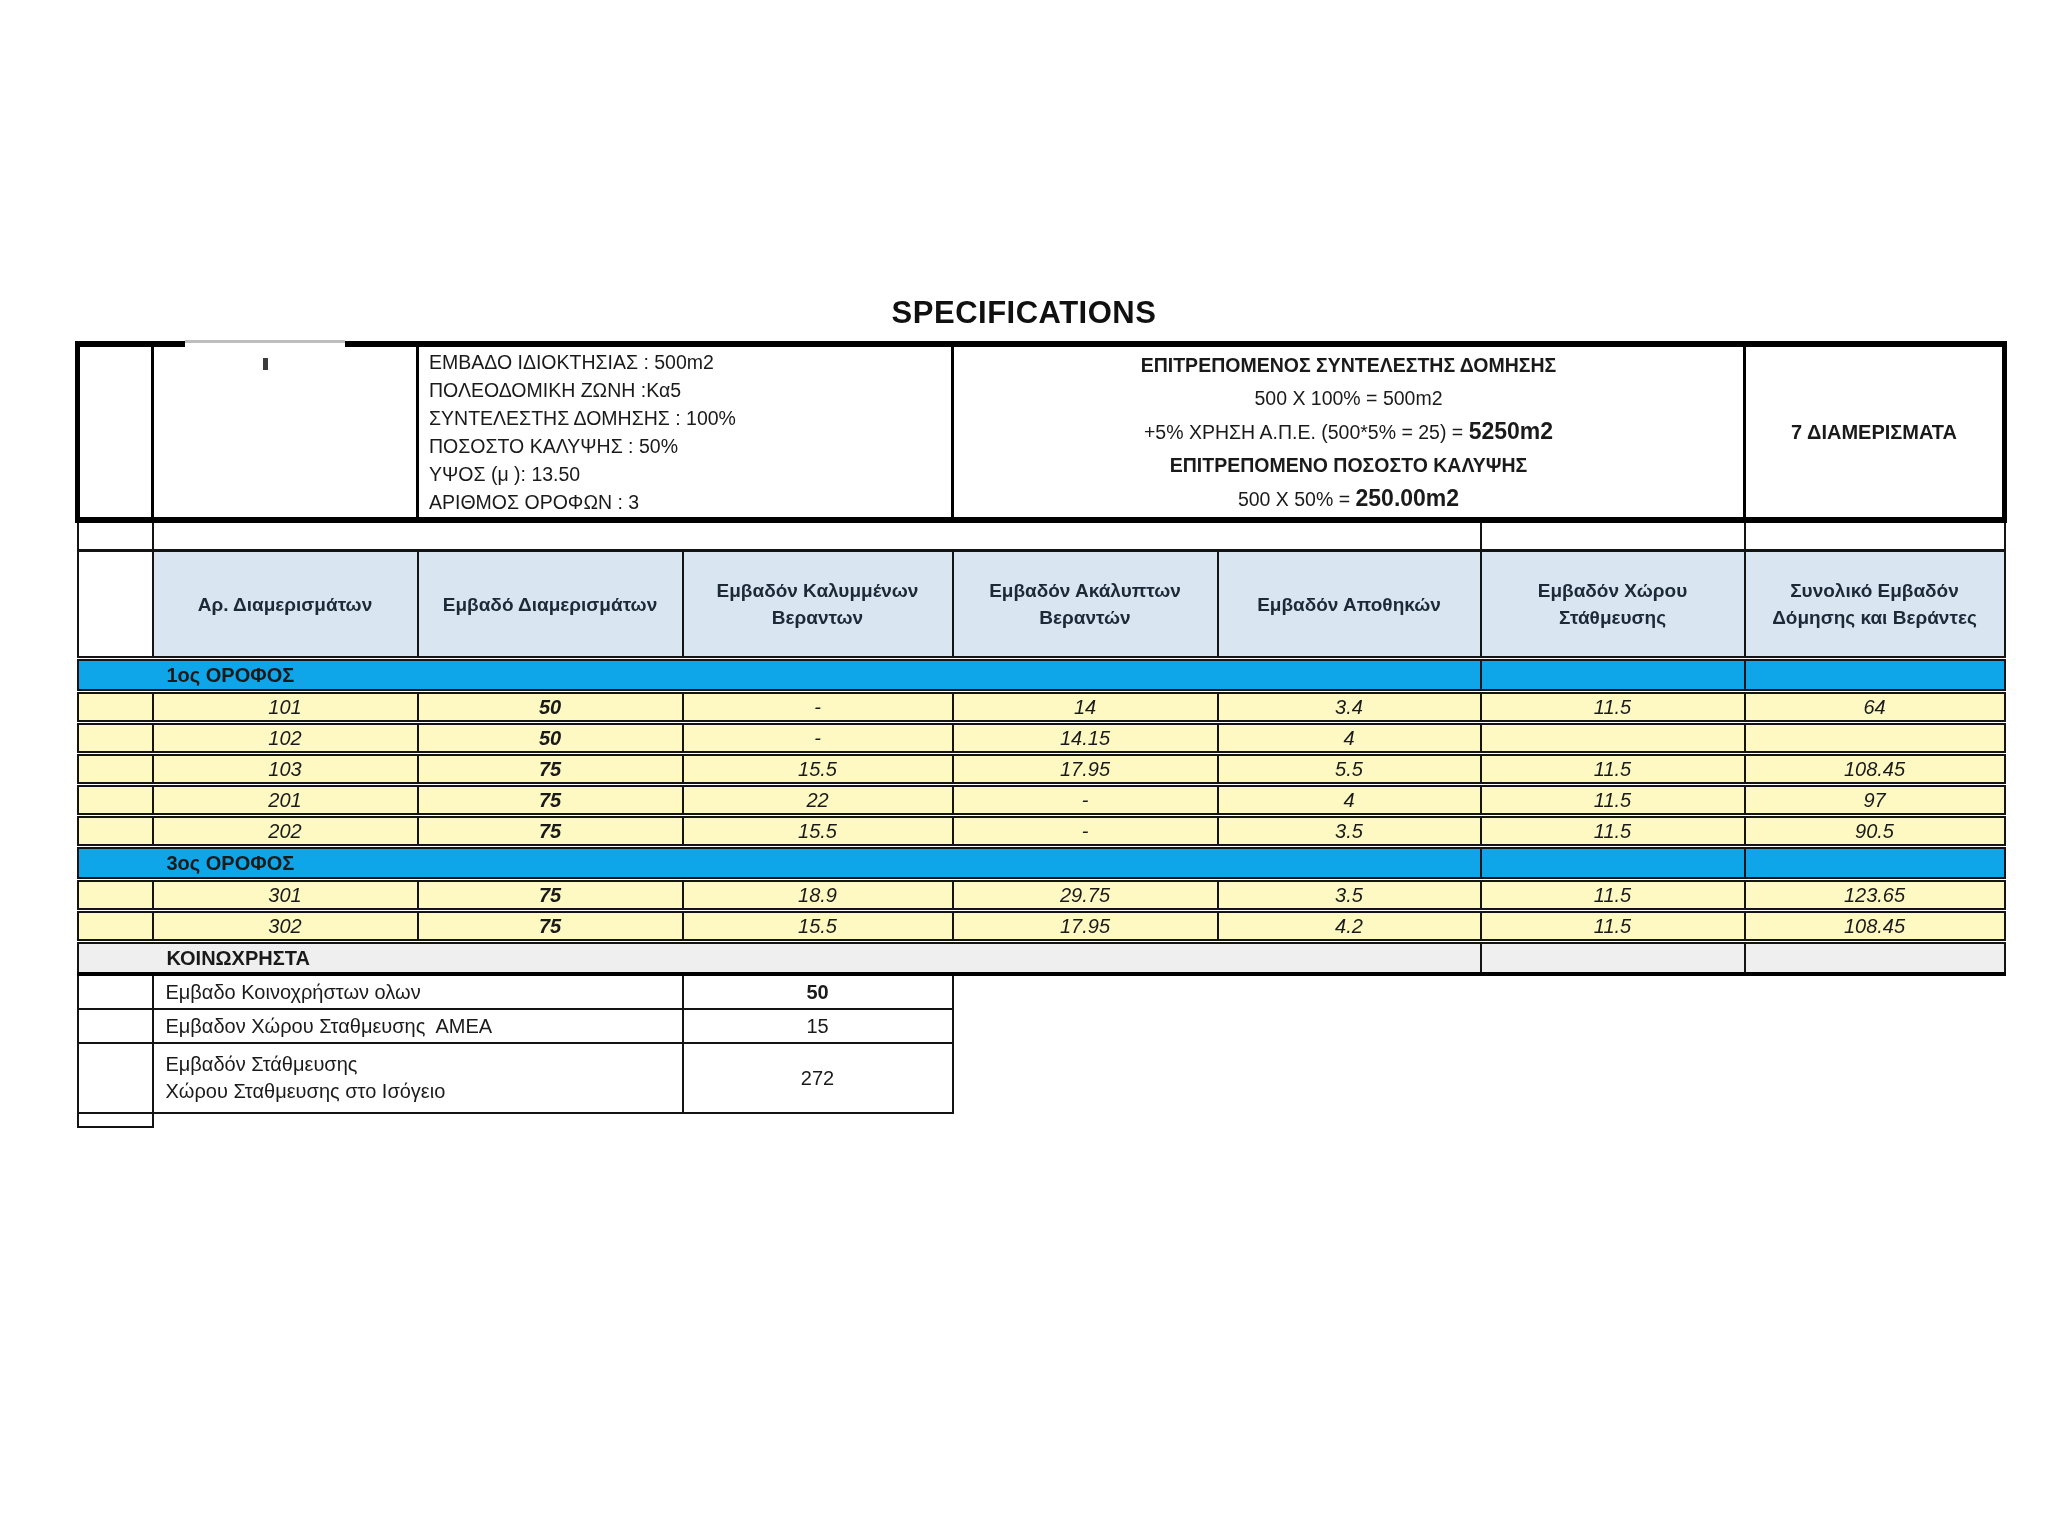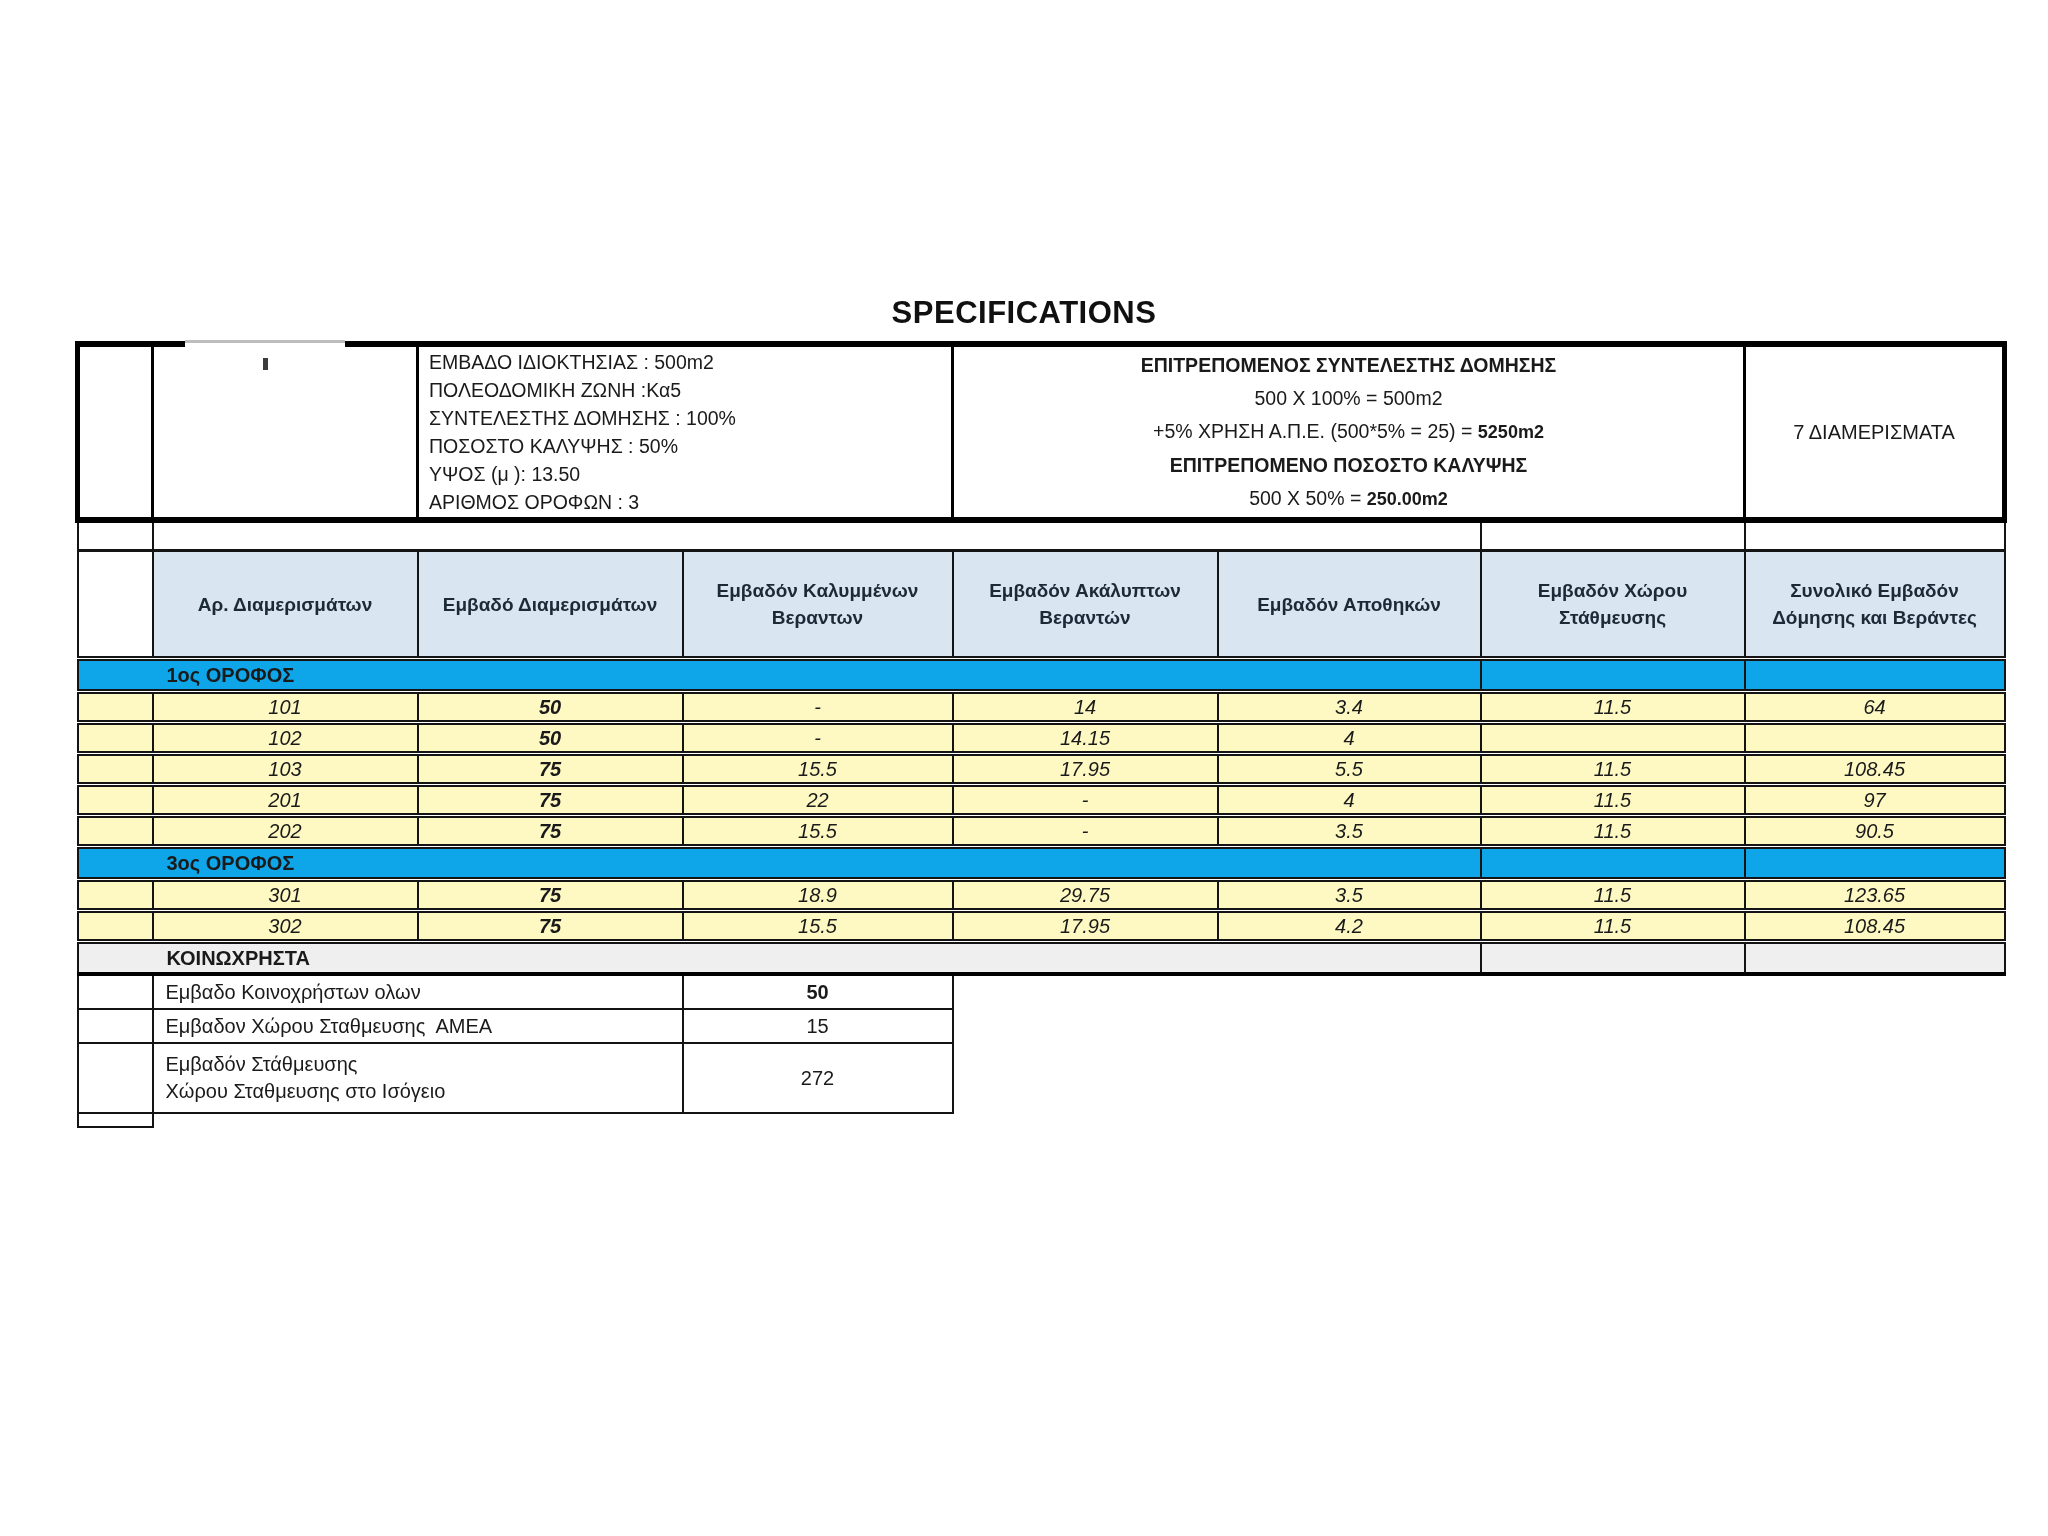--- a/index.html
+++ b/index.html
@@ -21,22 +21,22 @@
   }
   
   .info-row td { border:3px solid #000; border-top:6px solid #000; border-bottom:6px solid #000; height:170px; }
   .info-row td:first-child { border-left:5px solid #000; }
   .info-row td:last-child  { border-right:5px solid #000; }
   .prop-cell { text-align:left !important; padding:0 10px !important; }
   .prop-cell div { line-height:28px; font-size:19.5px; white-space:nowrap; }
   .rules-cell { text-align:right; padding:0 12px !important; }
   .rules-cell div { line-height:33px; font-size:19.5px; white-space:nowrap; }
   .rule-bold { font-weight:700; }
-  .rule-val  { font-weight:700; font-size:18px; }
-  .apts-cell { font-weight:400; font-size:21px; }
+  .rule-val  { font-weight:700; font-size:23px; }
+  .apts-cell { font-weight:700; font-size:21px; }
   
   .gap-row td { height:26px; border-bottom:3px solid #141414; background:#fff; }
   
   .cols-row td {
     height:104px; background:#d9e6f2; border-bottom:5px double #141414;
     font-weight:700; font-size:19px; line-height:27px; color:#1c2a38; padding:0 4px;
   }
   .cols-row td.c0 { background:#ffffff; }
   
   .section-row td { height:28px; background:#0ea5e9; border-bottom:5px double #141414; font-weight:700; }

